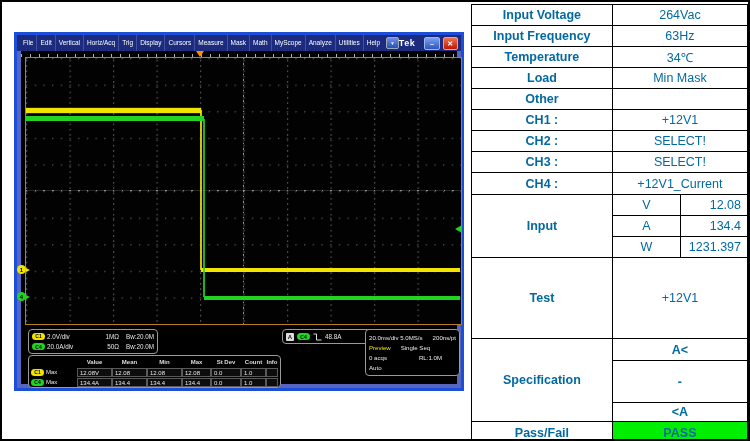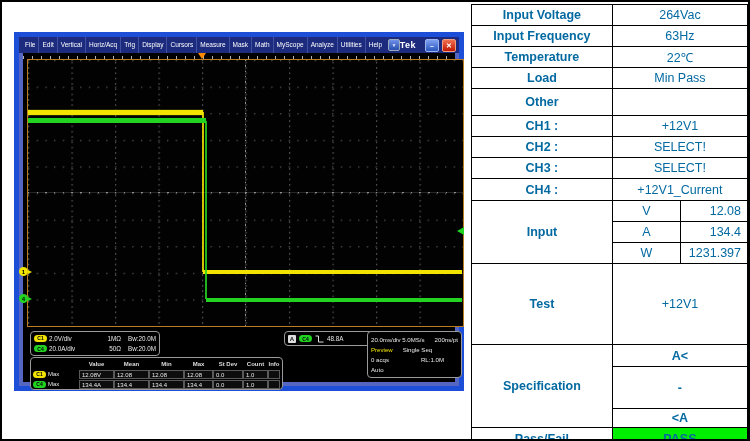--- a/index.html
+++ b/index.html
@@ -1,19 +1,19 @@
 <!DOCTYPE html>
 <html style="--pass_bg: #00ef00; --ch1_yellow: #f2e400; --ch4_green: #22d322; --trig_orange: #ff8a00; --scope_frame: #5566c2; --titlebar: #1c2b7d; --grat_border: #bc7b1f;"><head>
 <meta charset="utf-8">
 <style>
   html,body{margin:0;padding:0;background:#e8e8e8;font-family:"Liberation Sans",sans-serif;}
   .frame{position:relative;width:750px;height:441px;background:#fff;border:2px solid #000;box-sizing:border-box;overflow:hidden;}
 
   
-  .scope{position:absolute;left:12px;top:30px;width:450px;height:359px;display:flex;flex-direction:column;box-sizing:border-box;background:#000;border:5px solid #1d4ed8;}
+  .scope{position:absolute;left:12px;top:30px;width:450px;height:359px;display:flex;flex-direction:column;box-sizing:border-box;background:#000;border:3px solid #1d4ed8;}
   .titlebar{height:16px;background:var(--titlebar,#1c2b7d);display:flex;align-items:center;padding:0 3px;color:#fff;font-size:6.5px;white-space:nowrap;overflow:hidden;}
   .mi{padding:0 3px;border-right:1px solid #41519f;line-height:16px;cursor:default;}
   .menu-drop{width:12px;height:10px;margin-left:3px;background:linear-gradient(#6f8fe8,#2a4fb0);border:1px solid #9ab;border-radius:2px;color:#dce6ff;font-size:5px;display:flex;align-items:center;justify-content:center;}
   .brand{margin-left:auto;font-weight:bold;font-size:9px;padding-right:6px;letter-spacing:.5px;}
   .winbtn{width:15px;height:11px;border-radius:2px;font-size:7px;font-weight:bold;color:#fff;display:flex;align-items:center;justify-content:center;margin-left:3px;line-height:1;}
   .minbtn{background:linear-gradient(#7da0f0,#2a56c0);border:1px solid #9bb6f0;}
   .closebtn{background:linear-gradient(#f07050,#c01800);border:1px solid #f0a080;}
   .scope-body{position:relative;flex:1;background:#000;border-left:4px solid var(--scope_frame,#5566c2);border-right:4px solid var(--scope_frame,#5566c2);border-bottom:4px solid var(--scope_frame,#5566c2);box-sizing:border-box;}
   .tickstrip{position:absolute;left:0;right:0;top:0;height:6px;background-image:repeating-linear-gradient(to right,rgba(210,210,210,.85) 0 1px,transparent 1px 9px);background-size:100% 3px;background-position:0 100%;background-repeat:no-repeat;}
   .trig-pos{position:absolute;left:175px;top:0;width:0;height:0;border-left:4px solid transparent;border-right:4px solid transparent;border-top:6px solid var(--trig_orange,#ff8a00);}
@@ -220,27 +220,27 @@
         <tr style="height:21px">
           <td class="lbl">Input Voltage</td>
           <td colspan="2">264Vac</td>
         </tr>
     <tr style="height:21px">
           <td class="lbl">Input Frequency</td>
           <td colspan="2">63Hz</td>
         </tr>
     <tr style="height:21px">
           <td class="lbl">Temperature</td>
-          <td colspan="2">22℃</td>
+          <td colspan="2">34℃</td>
         </tr>
     <tr style="height:21px">
           <td class="lbl">Load</td>
-          <td colspan="2">Min Pass</td>
-        </tr>
-    <tr style="height:27px">
+          <td colspan="2">Min Mask</td>
+        </tr>
+    <tr style="height:21px">
           <td class="lbl">Other</td>
           <td colspan="2"></td>
         </tr>
     <tr style="height:21px">
           <td class="lbl">CH1 :</td>
           <td colspan="2">+12V1</td>
         </tr>
     <tr style="height:21px">
           <td class="lbl">CH2 :</td>
           <td colspan="2">SELECT!</td>

